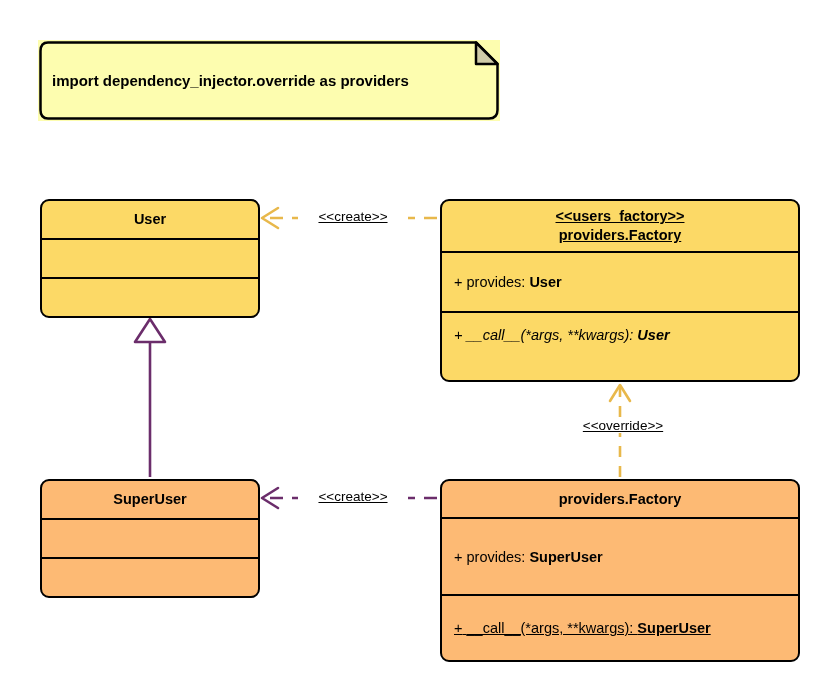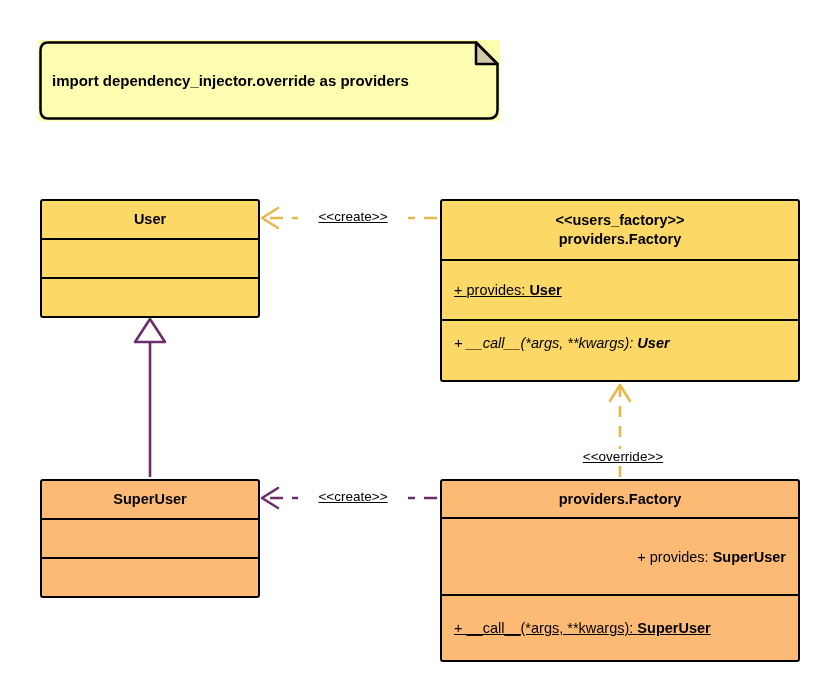--- a/index.html
+++ b/index.html
@@ -21,21 +21,21 @@
     top: 0;
     width: 840px;
     height: 700px;
   }
 
   
   .uml-box {
     position: absolute;
     box-sizing: border-box;
     border: 2.5px solid #000000;
-    border-radius: 3px;
+    border-radius: 9px;
     overflow: hidden;
     display: flex;
     flex-direction: column;
   }
   .uml-box.amber { background: #FCD966; }
   .uml-box.purple { background: #fdba74; }
 
   .uml-title {
     box-sizing: border-box;
     display: flex;
@@ -135,36 +135,36 @@
     <g>
       <line x1="150" y1="477" x2="150" y2="341" stroke="#6B2D6B" stroke-width="2.6"></line>
       <path d="M 150 319 L 165 342 L 135 342 Z" fill="#ffffff" stroke="#6B2D6B" stroke-width="2.6" stroke-linejoin="round"></path>
     </g>
   </svg>
 
   <div class="edge-label" style="left:298px; top:209px; width:104px;">&lt;&lt;create&gt;&gt;</div>
 
   <div class="edge-label" style="left:298px; top:489px; width:104px;">&lt;&lt;create&gt;&gt;</div>
 
-  <div class="edge-label" style="left:553px; top:418px; width:134px;margin-top:31px;">&lt;&lt;override&gt;&gt;</div>
+  <div class="edge-label" style="left:553px; top:418px; width:134px;">&lt;&lt;override&gt;&gt;</div>
 
   <div class="uml-box amber" style="left:40px; top:199px; width:220px; height:119px;">
     <div class="uml-title" style="height:40px;">
       <span>User</span>
     </div>
     <div class="uml-compartment" style="height:41px;"></div>
     <div class="uml-compartment last" style="height:38px;"></div>
   </div>
 
   <div class="uml-box amber" style="left:440px; top:199px; width:360px; height:183px;">
-    <div class="uml-title" style="height:60px;">
+    <div class="uml-title" style="height:52px;text-decoration:underline;">
       <span class="stereotype">&lt;&lt;users_factory&gt;&gt;</span>
       <span>providers.Factory</span>
     </div>
-    <div class="uml-compartment" style="height:60px;text-decoration:underline;">
+    <div class="uml-compartment" style="height:60px;">
       <span>
         <span>+</span>
         <span>provides: </span><b>User</b>
       </span>
     </div>
     <div class="uml-compartment last" style="height:44px;font-style:italic;">
       <span>
         <span>+</span>
         <span>__call__(*args, **kwargs): </span><b>User</b>
       </span>
@@ -176,21 +176,21 @@
       <span>SuperUser</span>
     </div>
     <div class="uml-compartment" style="height:41px;"></div>
     <div class="uml-compartment last" style="height:38px;"></div>
   </div>
 
   <div class="uml-box purple" style="left:440px; top:479px; width:360px; height:183px;">
     <div class="uml-title" style="height:40px;">
       <span>providers.Factory</span>
     </div>
-    <div class="uml-compartment" style="height:82px;justify-content:flex-end;">
+    <div class="uml-compartment" style="height:82px;">
       <span>
         <span>+</span>
         <span>provides: </span><b>SuperUser</b>
       </span>
     </div>
     <div class="uml-compartment last" style="height:68px;text-decoration:underline;">
       <span>
         <span>+</span>
         <span>__call__(*args, **kwargs): </span><b>SuperUser</b>
       </span>

